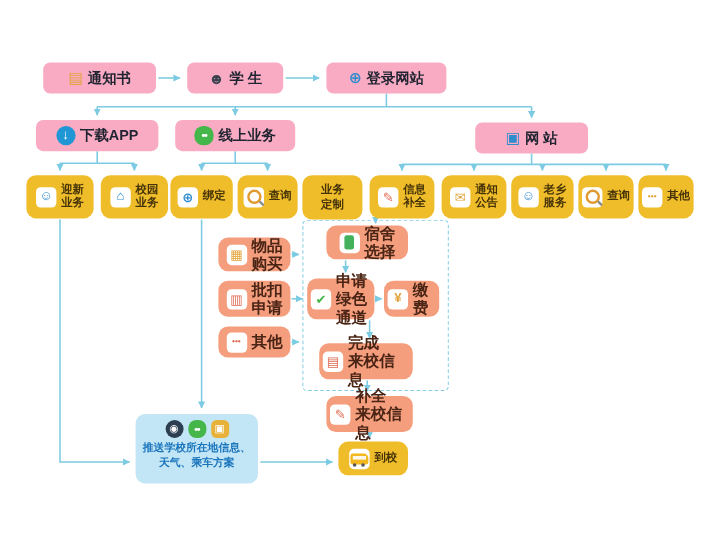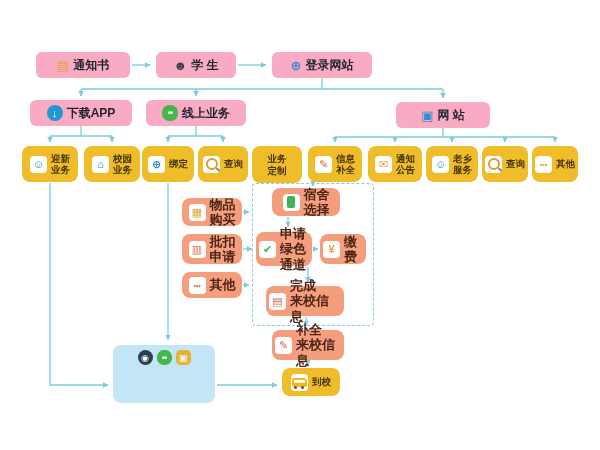--- a/index.html
+++ b/index.html
@@ -262,15 +262,16 @@
       </span>
     <span class="lbl">到校</span>
   </div>
 
   <div id="n-push">
     <div class="push-icons">
       <span class="chip chip-navy">◉</span>
       <span class="chip chip-wx">••</span>
       <span class="chip chip-gold">▣</span>
     </div>
+    <div class="push-text">推送学校所在地信息、天气、乘车方案</div>
   </div>
 
 </div>
 
 </body></html>

